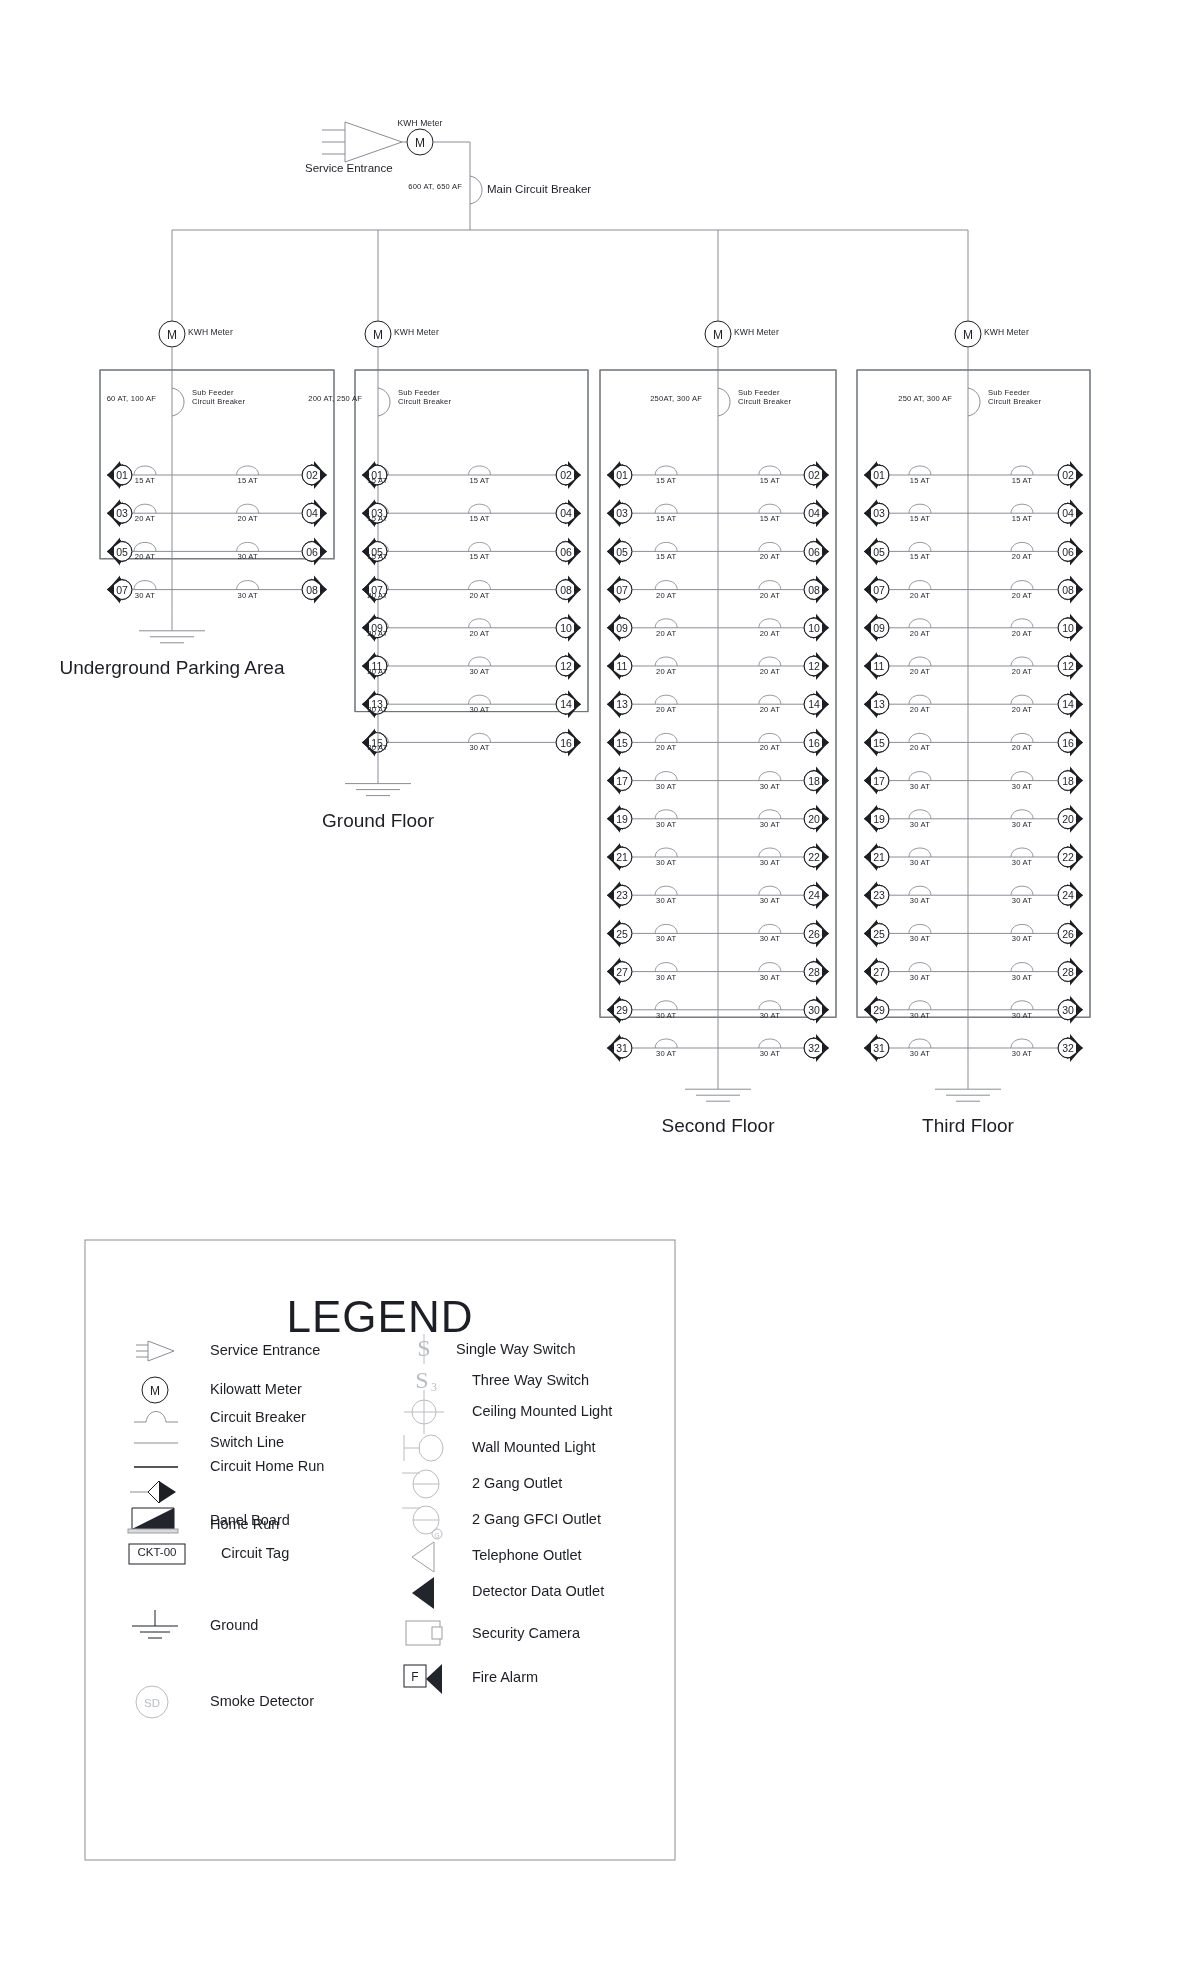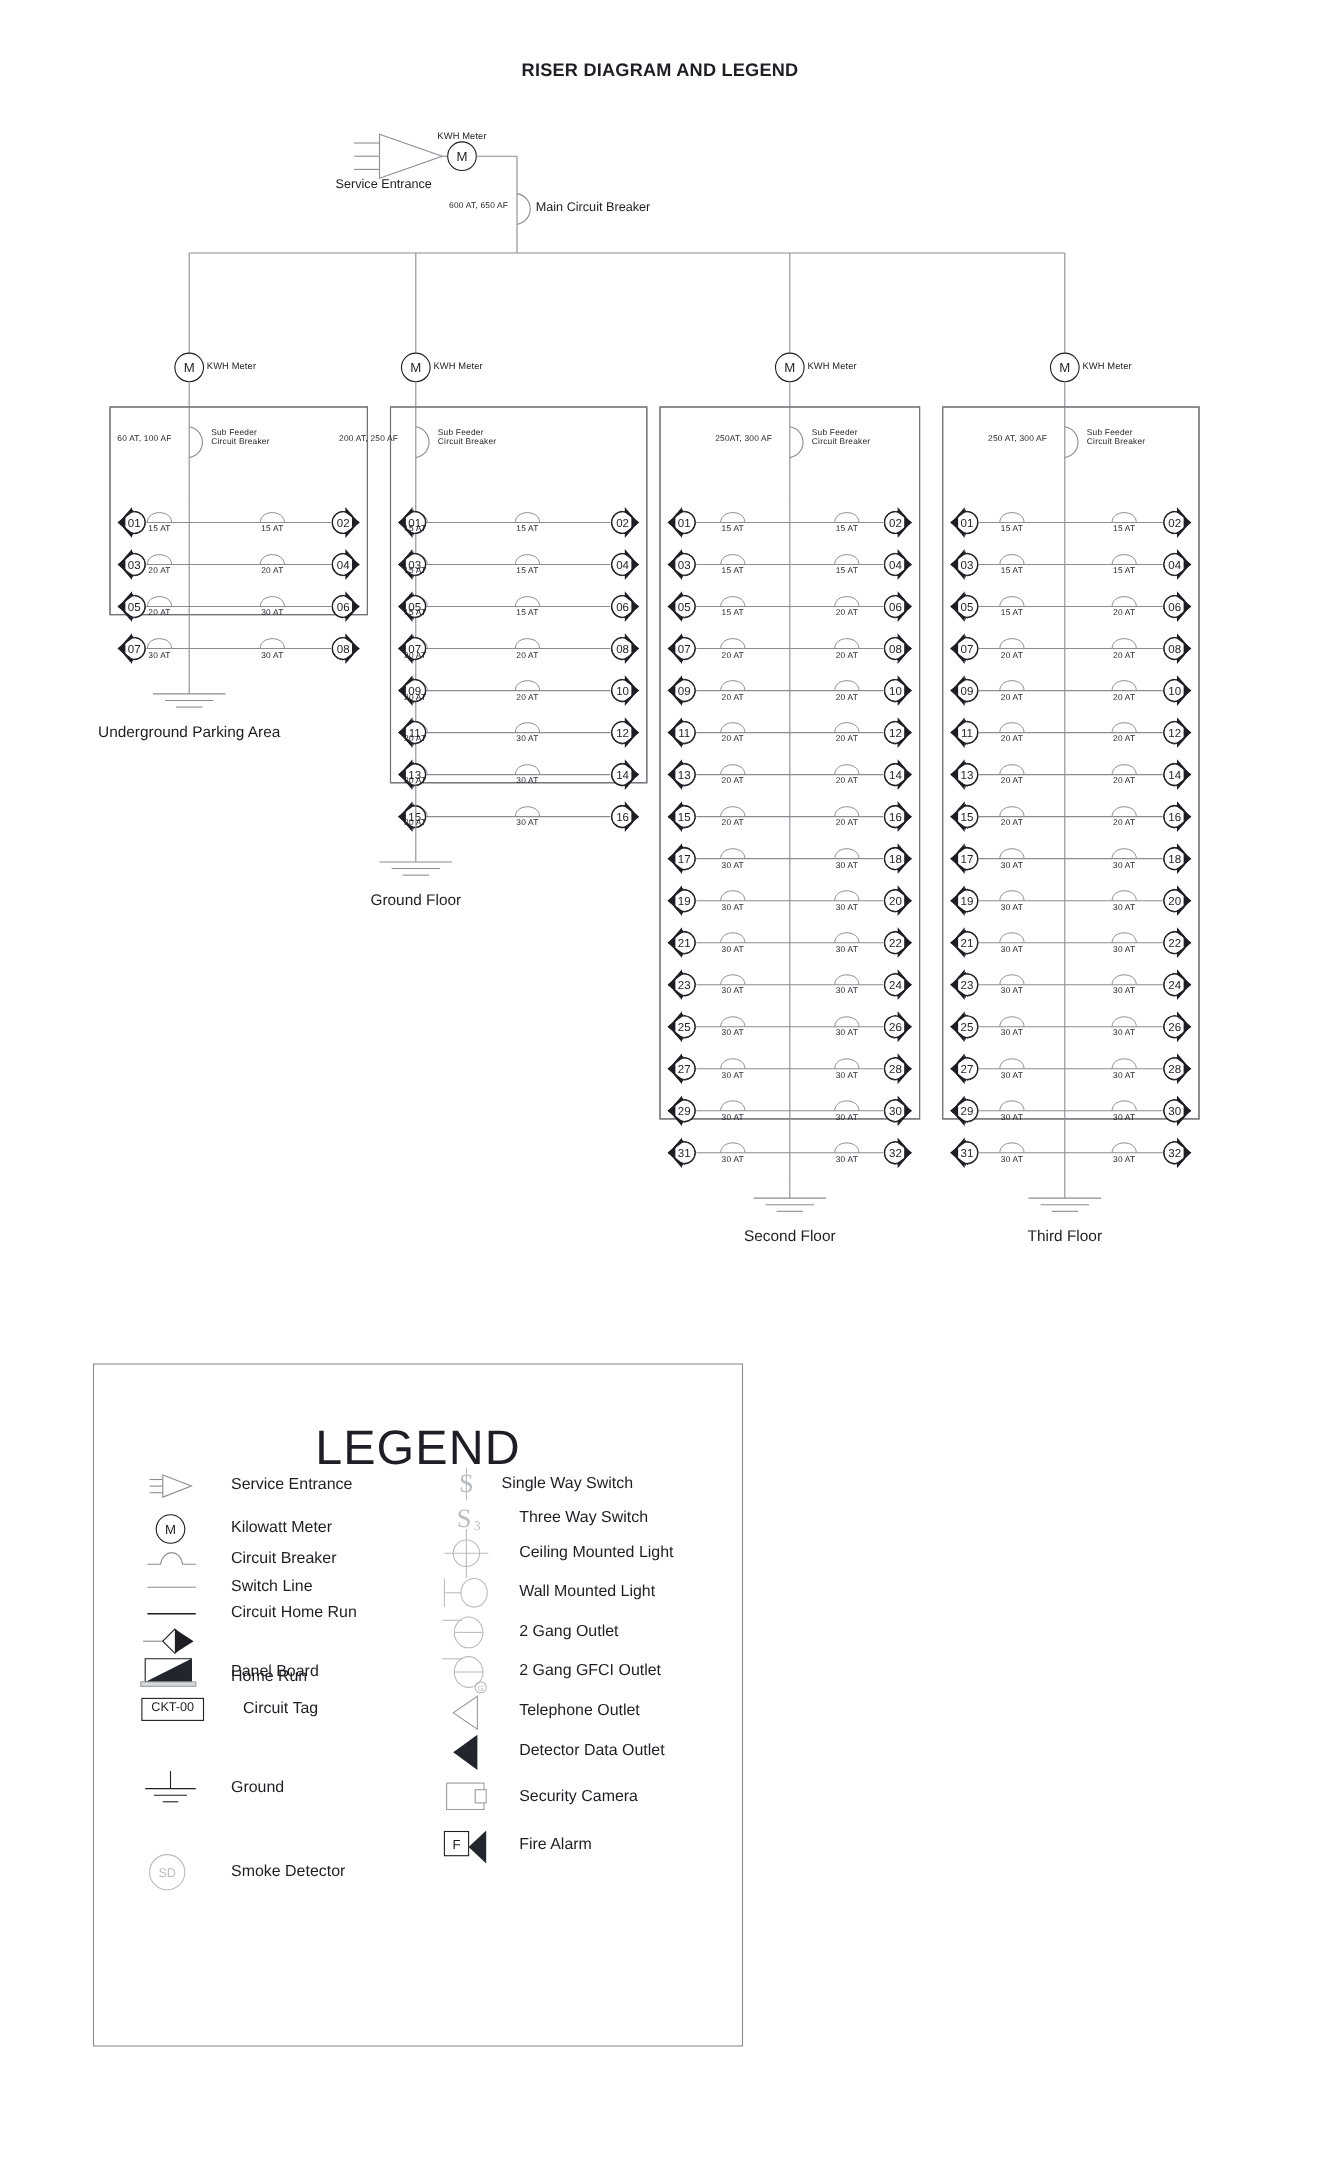--- a/index.html
+++ b/index.html
@@ -16,32 +16,31 @@
   svg.layer { position:absolute; left:0; top:0; width:1200px; height:1976px; overflow:visible; }
 
   .ttl {
     position:absolute; left:0; top:55px; width:1200px; text-align:center;
     font-size:16.5px; font-weight:bold; letter-spacing:.2px;
   }
   .lbl { position:absolute; white-space:nowrap; }
   .lbl-sm  { font-size:11.5px; }
   .lbl-xs  { font-size:8.5px; letter-spacing:.1px; }
   .lbl-xxs { font-size:7.6px; letter-spacing:.2px; }
-  .lbl-flr { font-size:14px; }
+  .lbl-flr { font-size:19px; }
   .lbl-leg { font-size:14.5px; }
   .legend-title {
     position:absolute; font-size:44px; letter-spacing:1px; font-weight:400;
   }
 </style>
 </head>
 <body>
 
 <div id="stage">
 
-  <div class="ttl">RISER DIAGRAM AND LEGEND</div>
 
   <svg class="layer" id="diagram-svg" viewBox="0 0 1200 1976">
       <g>
         <path d="M 345 122 L 402 142 L 345 162 Z" fill="none" stroke="#8a8d93" stroke-width="1"></path>
         <line x1="322" y1="130" x2="345" y2="130" stroke="#8a8d93" stroke-width="1"></line>
         <line x1="322" y1="142" x2="345" y2="142" stroke="#8a8d93" stroke-width="1"></line>
         <line x1="322" y1="154" x2="345" y2="154" stroke="#8a8d93" stroke-width="1"></line>
       </g>
       <line x1="402" y1="142" x2="418" y2="142" stroke="#8a8d93" stroke-width="1"></line>
       <g>

